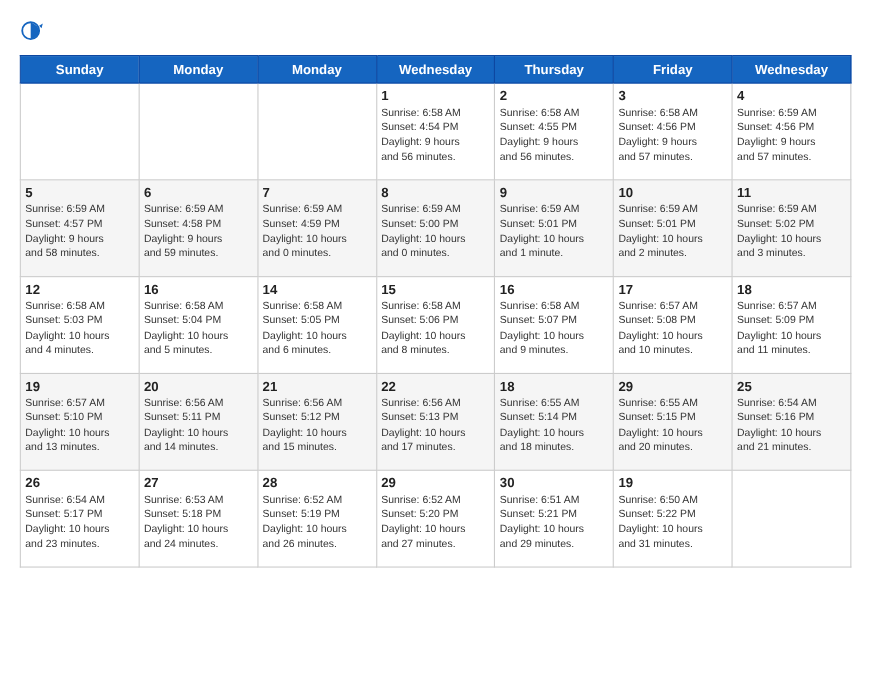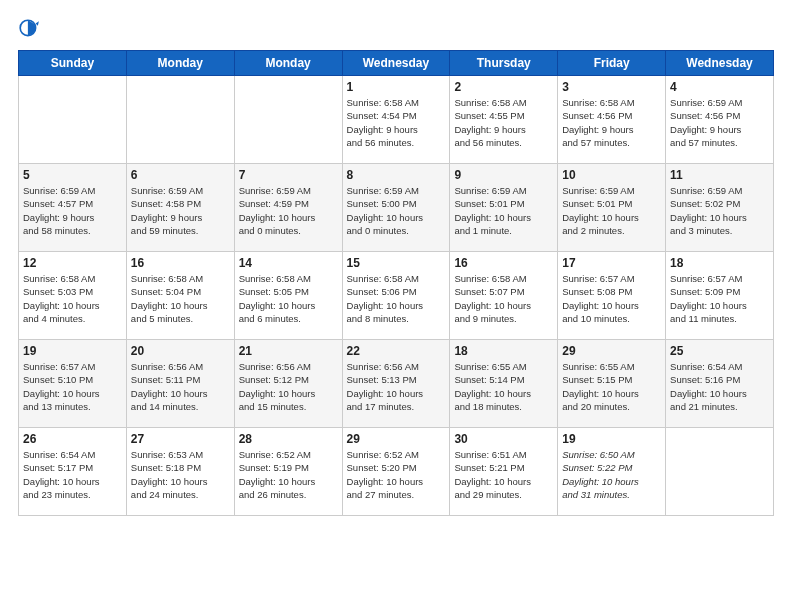--- a/index.html
+++ b/index.html
@@ -345,21 +345,21 @@
           </td>
           <td>
             <span class="day-number">30</span>
             <div class="day-info" style="white-space: pre-line;">Sunrise: 6:51 AM
 Sunset: 5:21 PM
 Daylight: 10 hours
 and 29 minutes.</div>
           </td>
           <td>
             <span class="day-number">19</span>
-            <div class="day-info" style="white-space: pre-line; font-style: italic;">Sunrise: 6:50 AM
+            <div class="day-info" style="white-space: pre-line;">Sunrise: 6:50 AM
 Sunset: 5:22 PM
 Daylight: 10 hours
 and 31 minutes.</div>
           </td>
           <td class="empty-cell"></td>
         </tr>
       </tbody>
   </table>
 </div>
 

